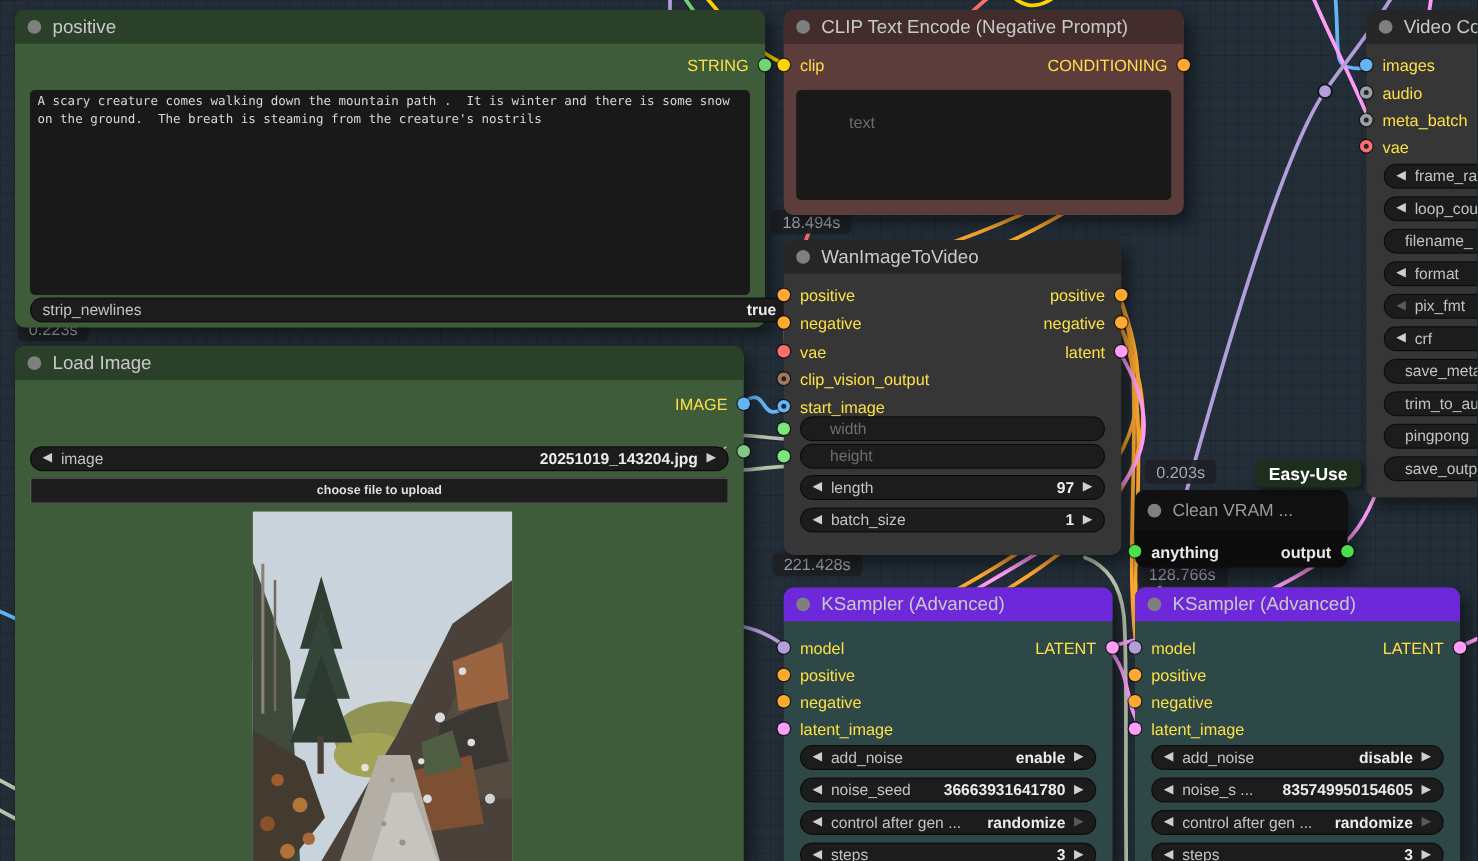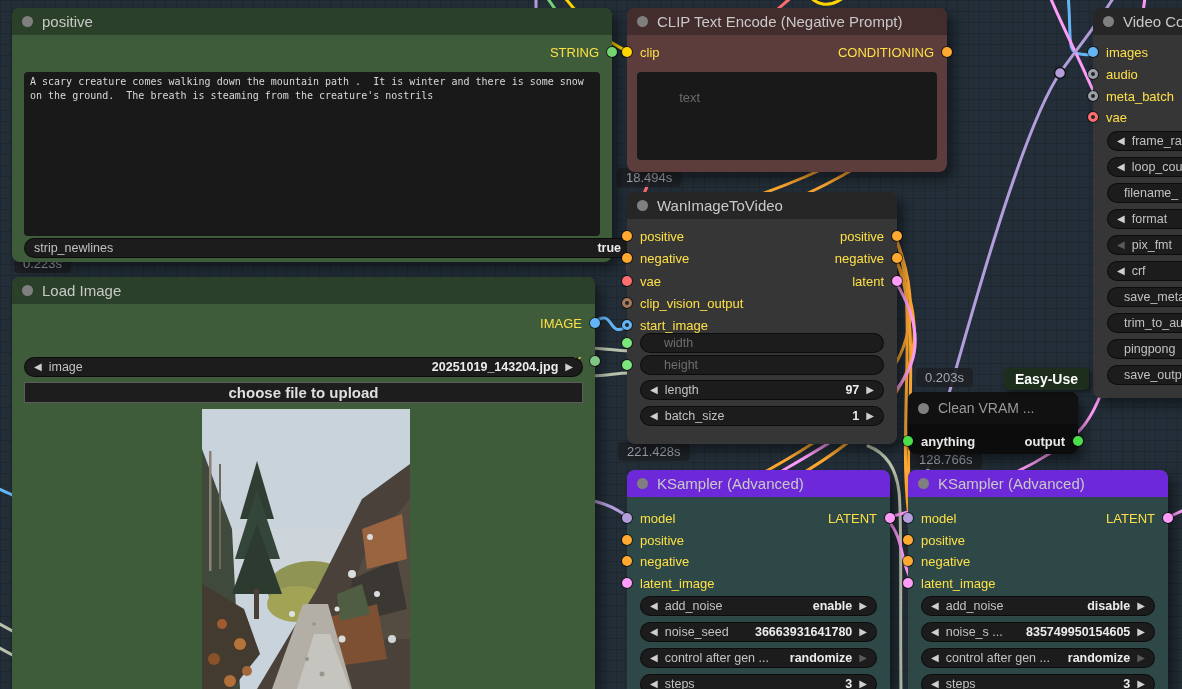--- a/index.html
+++ b/index.html
@@ -36,21 +36,21 @@
   .pill .arrow{flex:none;color:#cfcfcf;font-size:10px;line-height:1;}
   .pill .arrow.dim{color:#5a5a5a;}
   .pill .wvalue{margin-left:auto;font-weight:bold;color:#ececec;}
   .pill.dimmed .wlabel{color:#6e6e6e;padding-left:14px;}
   .knob{flex:none;width:14px;height:14px;border-radius:50%;background:#8b9bb4;margin-left:4px;margin-right:-4px;}
   .ntext{position:absolute;background:#191919;border-radius:4px;color:#d8d8d8;
     font-family:"DejaVu Sans Mono",monospace;font-size:10px;line-height:1.35;
     padding:3px 6px;white-space:pre-wrap;box-sizing:border-box;}
   .ph{color:#6b6b6b;font-family:"Liberation Sans",sans-serif;font-size:13px;}
   .ubtn{position:absolute;box-sizing:border-box;background:#1d1d1d;border:1px solid #5c5c5c;
-    color:#dfdfdf;font-weight:bold;font-size:15px;display:flex;align-items:center;justify-content:center;}
+    color:#dfdfdf;font-weight:bold;font-size:10px;display:flex;align-items:center;justify-content:center;}
   .preview{position:absolute;overflow:hidden;}
 </style>
 </head>
 <body>
 
 <div id="canvas">
 
   <svg id="wires" width="1182" height="689">
     <path style="stroke:var(--c-model)" d="M 536,-10 L 536,16"></path>
     <path style="stroke:var(--c-string)" d="M 545,-6 C 562,22 586,46 610,52"></path>

